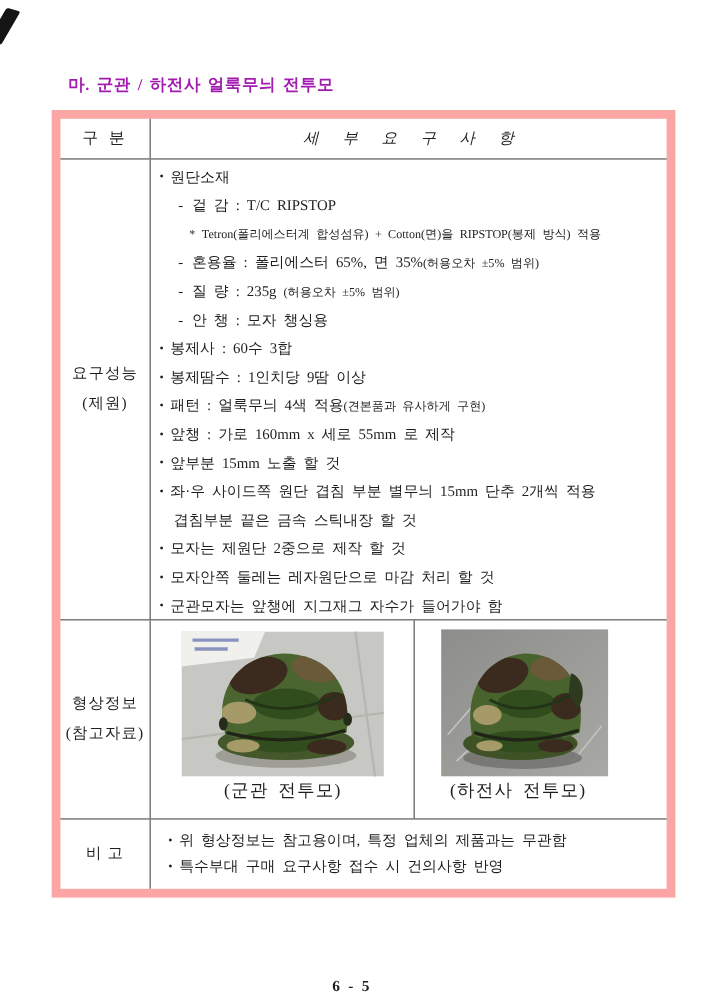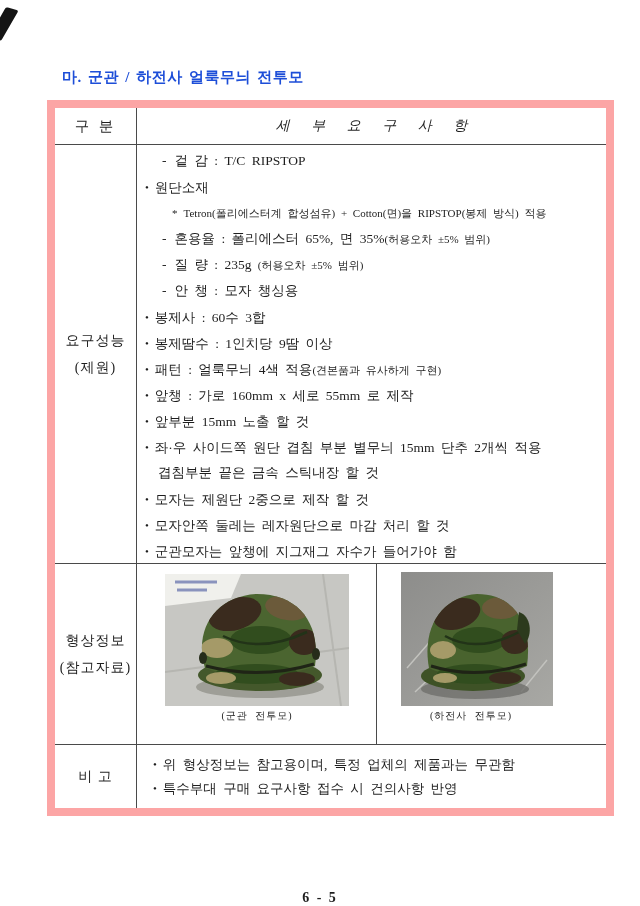--- a/index.html
+++ b/index.html
@@ -8,21 +8,21 @@
     font-family:"Liberation Serif","DejaVu Serif",serif; color:#1e1e1e;
     overflow:hidden;
   }
   
   .corner-mark {
     position:absolute; left:-3px; top:7px; width:13px; height:34px;
     background:#141414; transform:rotate(16deg) skewX(-14deg); border-radius:2px;
   }
   .doc-title {
     position:absolute; left:62px; top:68px; font-size:15px; font-weight:bold;
-    color:#1d4ed8; letter-spacing:0.5px; word-spacing:2px;
+    color:#a21caf; letter-spacing:0.5px; word-spacing:2px;
   }
   .spec-table {
     position:absolute; left:47px; top:100px; width:551px;
     border:8px solid #fca5a5;
   }
   .t-row { display:flex; border-bottom:1.5px solid #4a4a4a; box-sizing:border-box; }
   .t-row:last-child { border-bottom:none; }
   .cell { box-sizing:border-box; }
   .col1 {
     width:82px; flex:0 0 82px; border-right:1.5px solid #4a4a4a;
@@ -54,21 +54,21 @@
   .photo-cell {
     display:flex; flex-direction:column; box-sizing:border-box;
   }
   .photo-cell.mid { width:240px; flex:0 0 240px; border-right:1.5px solid #4a4a4a; padding-top:10px; }
   .photo-cell.right { flex:1; padding-top:8px; }
   .photo-wrap { display:flex; flex-direction:column; }
   .photo-wrap.left-cap  { width:184px; margin-left:28px; }
   .photo-wrap.right-cap { width:140px; margin-left:24px; }
   .photo-frame { display:block; }
   .photo-caption {
-    text-align:center; font-size:10px; letter-spacing:1px; margin-top:3px;
+    text-align:center; font-size:16px; letter-spacing:1px; margin-top:3px;
     word-spacing:4px;
   }
   .row-remarks { height:63px; }
   .remarks-cell { flex:1; padding:7px 8px 0 8px; }
   .remark-line {
     height:24px; line-height:24px; font-size:13.5px; white-space:nowrap;
     word-spacing:3px; padding-left:8px;
   }
   .page-number {
     position:absolute; left:0; top:851px; width:640px; text-align:center;
@@ -90,22 +90,22 @@
       <div class="cell col1">구 분</div>
       <div class="cell hdr2">세 부 요 구 사 항</div>
     </div>
 
     <div class="t-row row-spec">
       <div class="cell col1">
         <div>요구성능</div>
         <div>(제원)</div>
       </div>
       <div class="cell spec-cell" id="spec-lines">
+          <div class="spec-line indent0"><span class="marker m-bullet">•</span><span>원단소재</span></div>
           <div class="spec-line indent1"><span class="marker m-dash">-</span><span>겉  감 : T/C RIPSTOP</span></div>
-          <div class="spec-line indent0"><span class="marker m-bullet">•</span><span>원단소재</span></div>
           <div class="spec-line indent2 all-small"><span class="marker m-star">*</span><span class="small">Tetron(폴리에스터계 합성섬유) + Cotton(면)을 RIPSTOP(봉제 방식) 적용</span></div>
           <div class="spec-line indent1"><span class="marker m-dash">-</span><span>혼용율 : 폴리에스터 65%, 면 35%</span><span class="small">(허용오차 ±5% 범위)</span></div>
           <div class="spec-line indent1"><span class="marker m-dash">-</span><span>질  량 :  235g </span><span class="small">(허용오차 ±5% 범위)</span></div>
           <div class="spec-line indent1"><span class="marker m-dash">-</span><span>안  챙 : 모자 챙싱용</span></div>
           <div class="spec-line indent0"><span class="marker m-bullet">•</span><span>봉제사 : 60수 3합</span></div>
           <div class="spec-line indent0"><span class="marker m-bullet">•</span><span>봉제땀수 : 1인치당 9땀 이상</span></div>
           <div class="spec-line indent0"><span class="marker m-bullet">•</span><span>패턴 : 얼룩무늬 4색 적용</span><span class="small">(견본품과 유사하게 구현)</span></div>
           <div class="spec-line indent0"><span class="marker m-bullet">•</span><span>앞챙 : 가로 160mm x 세로 55mm 로 제작</span></div>
           <div class="spec-line indent0"><span class="marker m-bullet">•</span><span>앞부분 15mm 노출 할 것</span></div>
           <div class="spec-line indent0"><span class="marker m-bullet">•</span><span>좌·우 사이드쪽 원단 겹침 부분 별무늬 15mm 단추 2개씩 적용</span></div>

